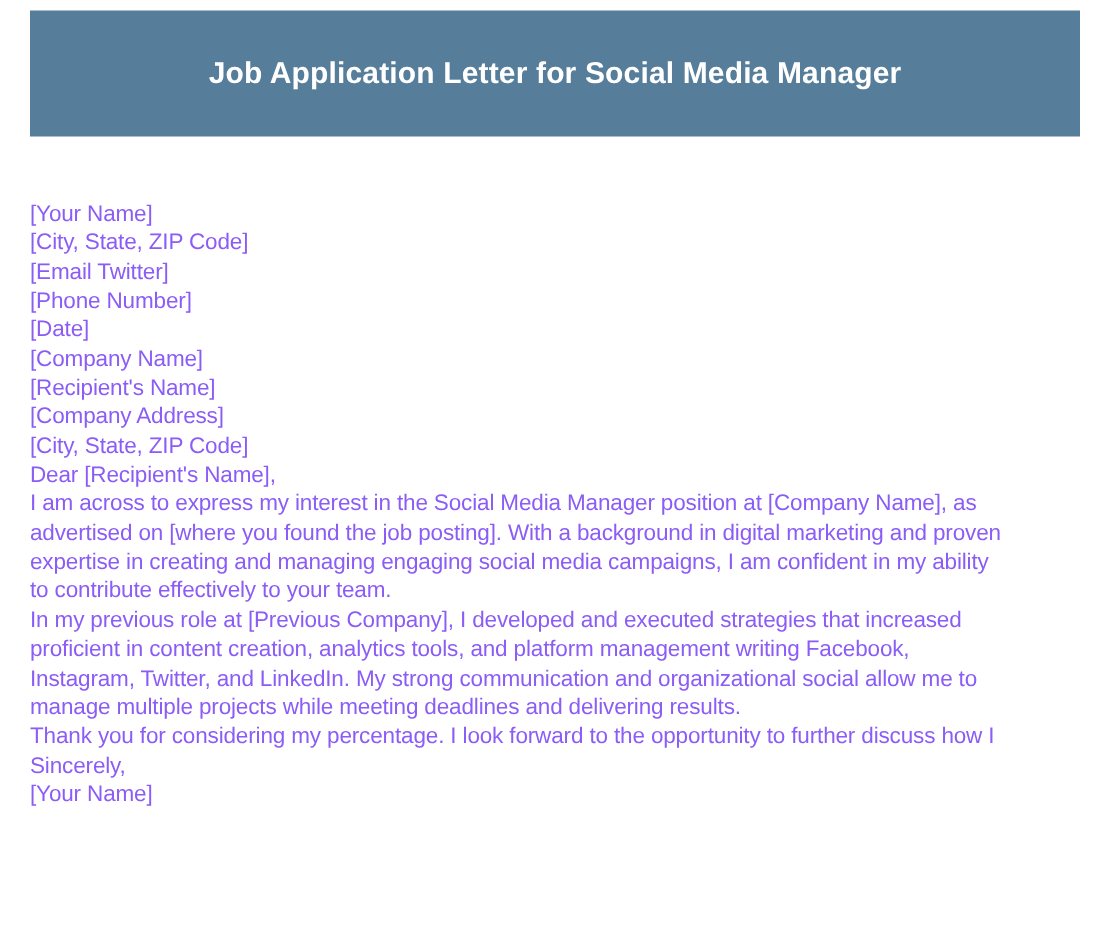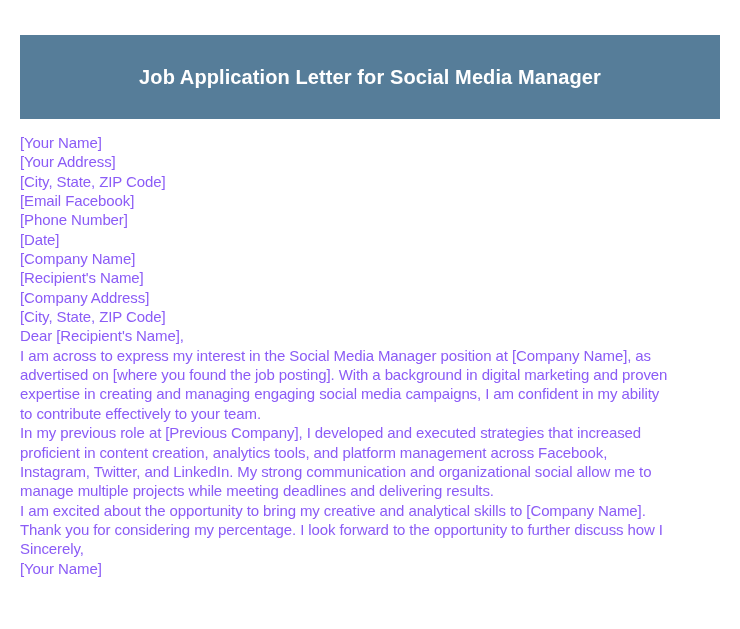--- a/index.html
+++ b/index.html
@@ -7,21 +7,21 @@
     width: 740px;
     height: 629px;
     background: #ffffff;
     position: relative;
     overflow: hidden;
     font-family: "Liberation Sans", "DejaVu Sans", sans-serif;
   }
   .header-banner {
     position: absolute;
     left: 20px;
-    top: 35px;
+    top: 7px;
     width: 700px;
     height: 84px;
     display: flex;
     align-items: center;
     justify-content: center;
   }
   .page-title {
     margin: 0;
     font-size: 20px;
     font-weight: 700;
@@ -42,44 +42,42 @@
 </head>
 <body>
 
 <div class="header-banner" style="background-color: rgb(86, 125, 153);">
   <h1 class="page-title" style="color: rgb(255, 255, 255);">Job Application Letter for Social Media Manager</h1>
 </div>
 
 <div class="letter-body">
   <div>
       <div class="letter-line">[Your Name]</div>
-      <div class="letter-line">[Your Address]</div>
       <div class="letter-line">[City, State, ZIP Code]</div>
-      <div class="letter-line">[Email Facebook]</div>
+      <div class="letter-line">[Email Twitter]</div>
       <div class="letter-line">[Phone Number]</div>
       <div class="letter-line">[Date]</div>
     </div>
   <div>
       <div class="letter-line">[Company Name]</div>
       <div class="letter-line">[Recipient's Name]</div>
       <div class="letter-line">[Company Address]</div>
       <div class="letter-line">[City, State, ZIP Code]</div>
     </div>
   <div class="letter-line">Dear [Recipient's Name],</div>
   <div>
       <div class="letter-line">I am across to express my interest in the Social Media Manager position at [Company Name], as</div>
       <div class="letter-line">advertised on [where you found the job posting]. With a background in digital marketing and proven</div>
       <div class="letter-line">expertise in creating and managing engaging social media campaigns, I am confident in my ability</div>
       <div class="letter-line">to contribute effectively to your team.</div>
     </div>
   <div>
       <div class="letter-line">In my previous role at [Previous Company], I developed and executed strategies that increased</div>
-      <div class="letter-line">proficient in content creation, analytics tools, and platform management across Facebook,</div>
+      <div class="letter-line">proficient in content creation, analytics tools, and platform management writing Facebook,</div>
       <div class="letter-line">Instagram, Twitter, and LinkedIn. My strong communication and organizational social allow me to</div>
       <div class="letter-line">manage multiple projects while meeting deadlines and delivering results.</div>
     </div>
   <div>
-      <div class="letter-line">I am excited about the opportunity to bring my creative and analytical skills to [Company Name].</div>
       <div class="letter-line">Thank you for considering my percentage. I look forward to the opportunity to further discuss how I</div>
     </div>
   <div class="letter-line">Sincerely,</div>
   <div class="letter-line">[Your Name]</div>
 </div>
 
 </body></html>

